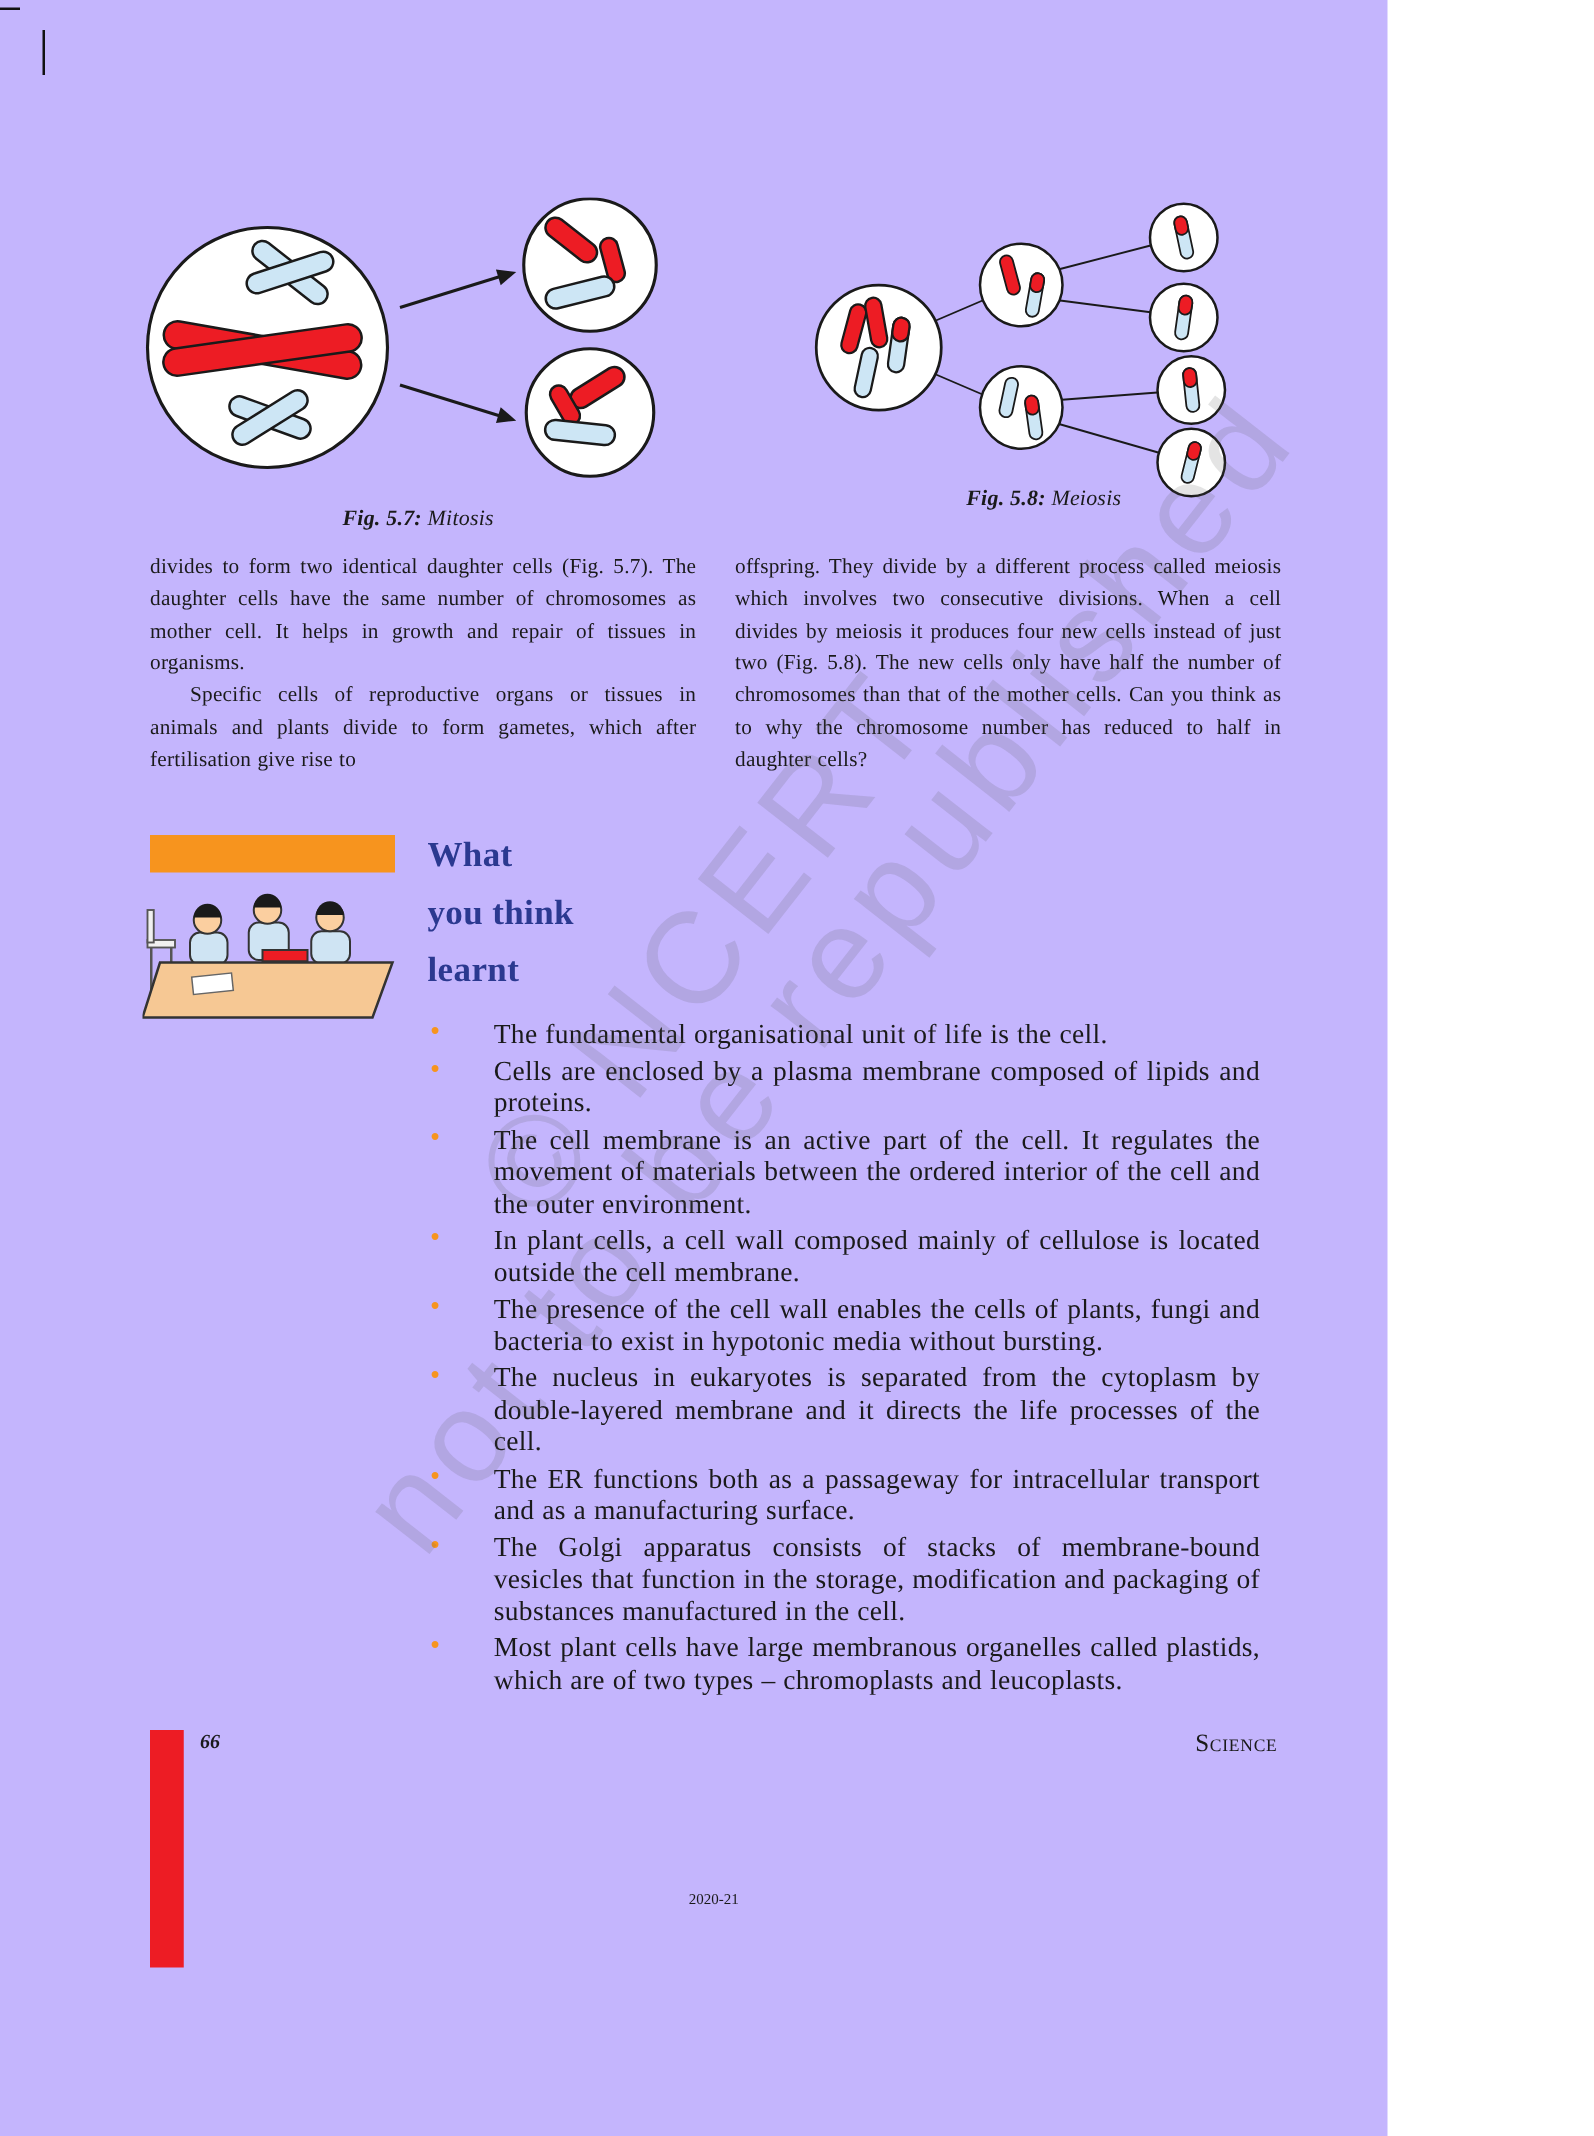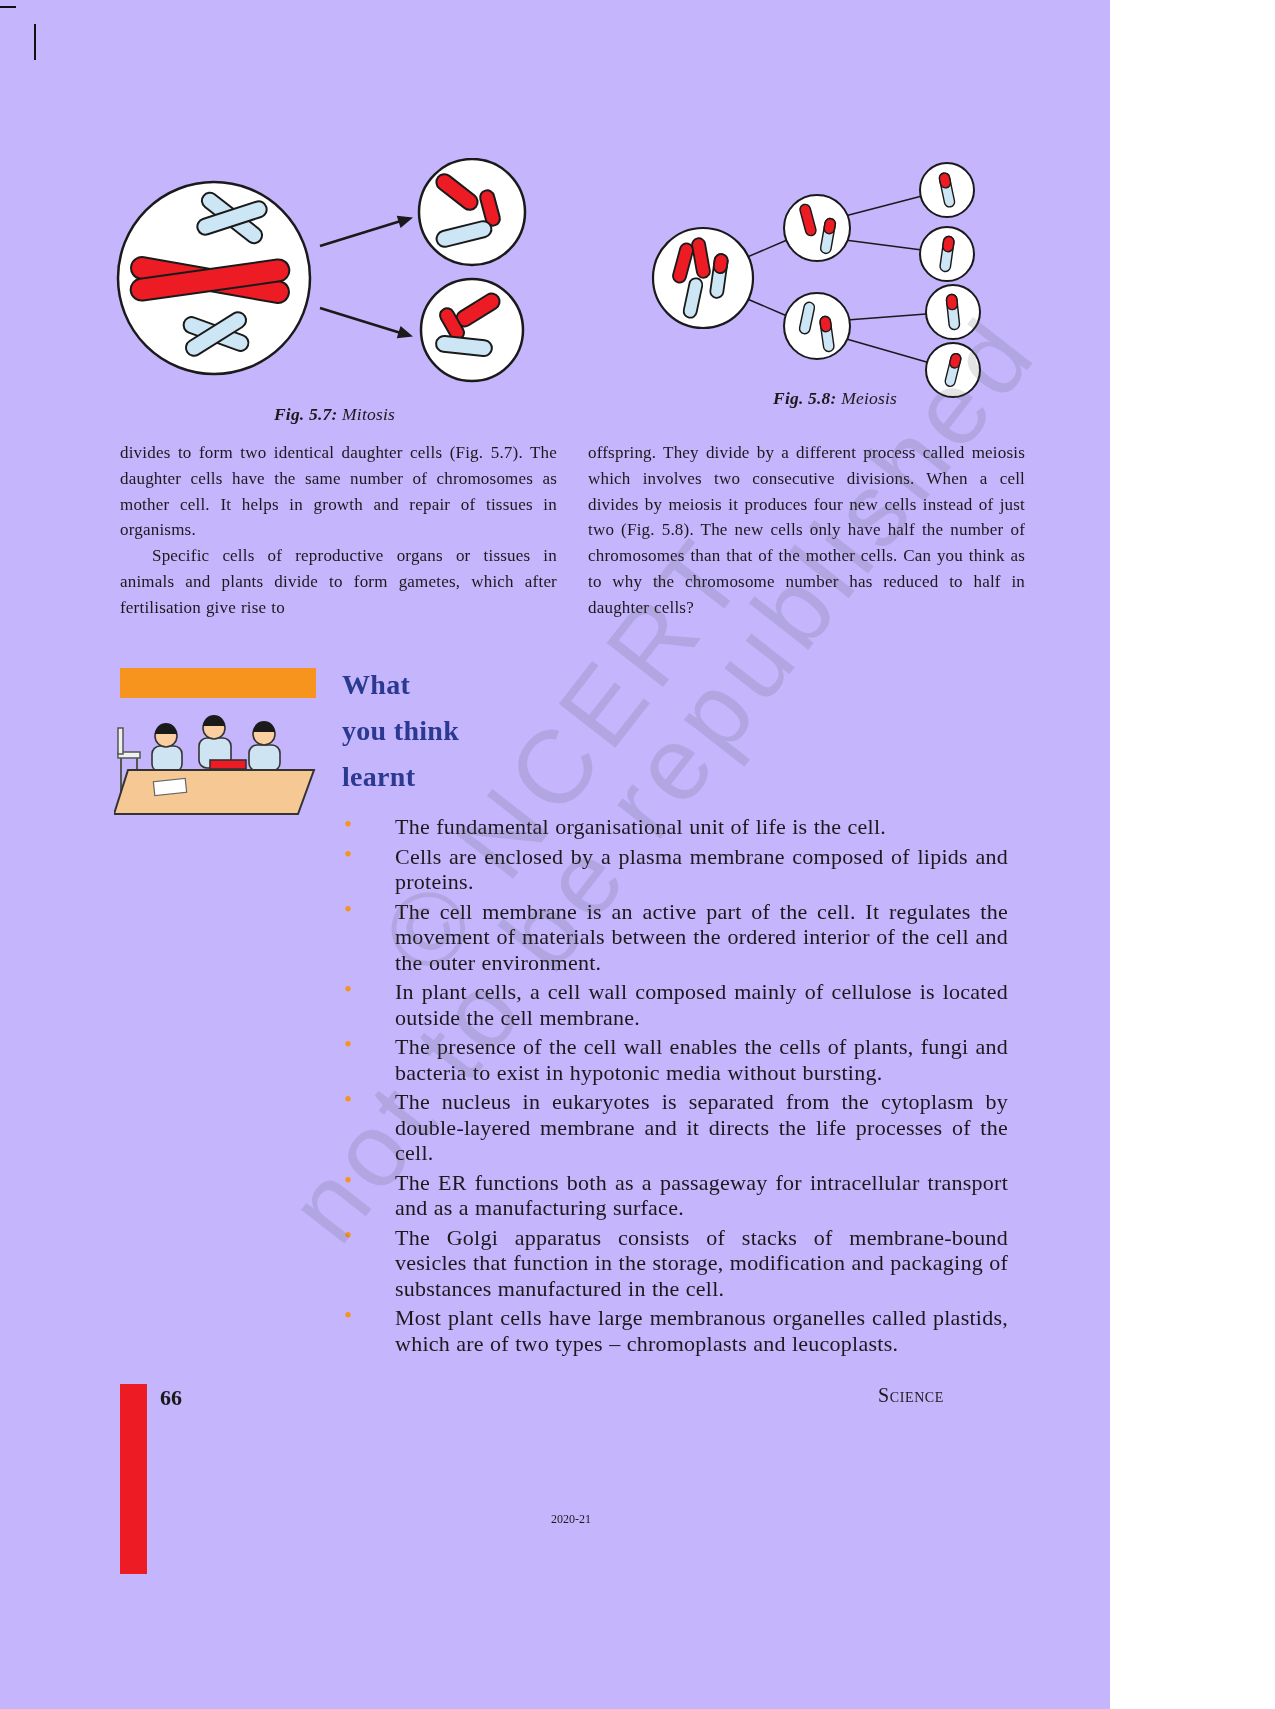--- a/index.html
+++ b/index.html
@@ -38,22 +38,22 @@
     font-size:22px; line-height:25.5px; text-align:justify;
     letter-spacing:0.25px; word-spacing:0.5px;
   }
   .bullets li::before {
     content:"•"; position:absolute; left:2px; top:-2px;
     color:var(--accent-orange,#F7941E); font-size:23px;
   }
 
   
   .red-bar { background:var(--brand-red,#ED1C24); width:27px; height:190px; }
-  .footer-num { font-size:22px; font-weight:bold; }
-  .footer-science { font-size:20px; font-variant:small-caps; letter-spacing:0.6px; text-align:center; width:222px; }
+  .footer-num { font-size:16px; font-weight:bold;font-style:italic; }
+  .footer-science { font-size:20px; font-variant:small-caps; letter-spacing:0.6px; text-align:right; width:222px; }
   .footer-year { font-size:12px; text-align:center; width:902px; }
 
   
   .watermark-line {
     position:absolute; white-space:nowrap; pointer-events:none; z-index:5;
     font-family:"Liberation Sans", sans-serif; font-size:104px; letter-spacing:8px;
     color:rgba(90,90,90,0.16); transform-origin:left center;
   }
   .wm1 { left:405px; top:900px; transform:rotate(-52deg); }
   .wm2 { left:312px; top:1168px; transform:rotate(-52deg); }

